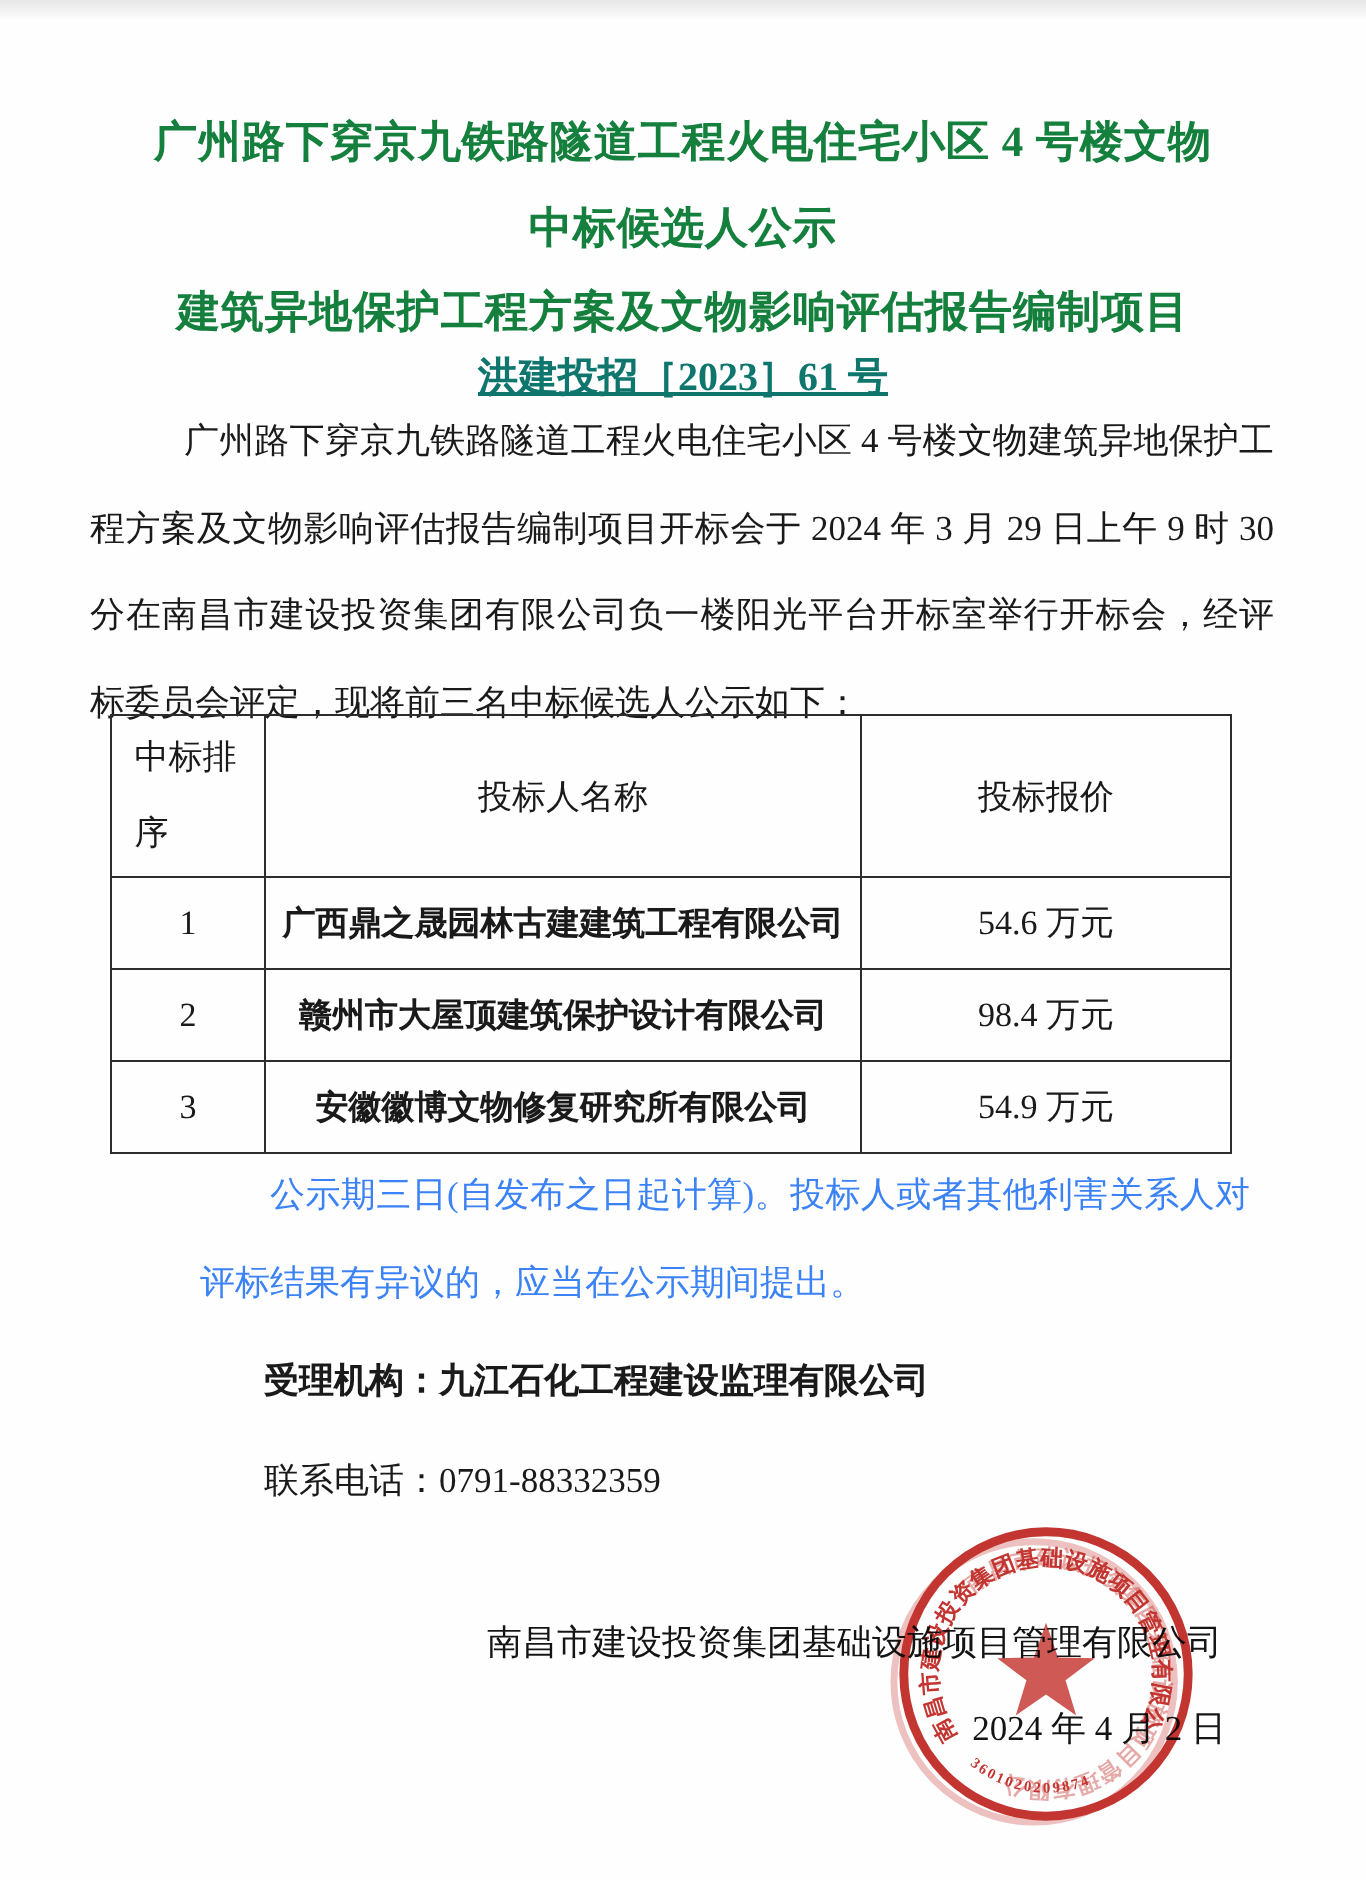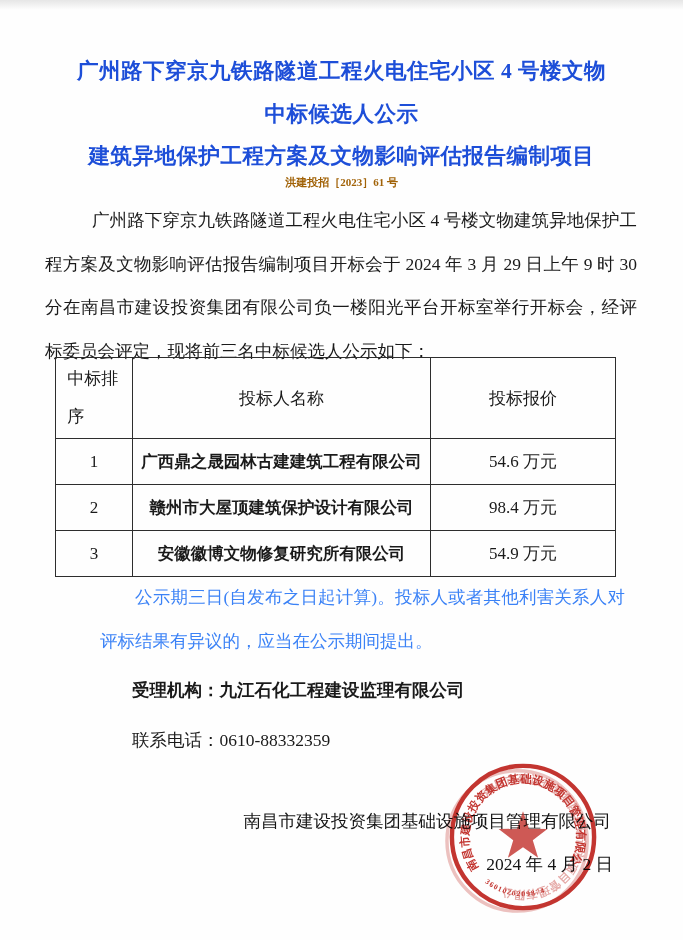--- a/index.html
+++ b/index.html
@@ -25,29 +25,30 @@
   }
 
   .doc-title {
     position: absolute;
     top: 50px; left: 30px; right: 30px;
     text-align: center;
     font-size: 21.5px;
     font-weight: bold;
     line-height: 42.5px;
     letter-spacing: 0.5px;
-    color: #1d4ed8;
+    color: #15803d;
   }
   .doc-number {
     position: absolute;
     top: 175px; left: 0; right: 0;
     text-align: center;
-    font-size: 11px;
+    font-size: 20px;
     font-weight: bold;
-    color: #a16207;
+    color: #0f766e;
+    text-decoration: underline;
   }
   .body-para {
     position: absolute;
     top: 199px; left: 45px; right: 46px;
     font-size: 17.5px;
     line-height: 43.5px;
     text-align: justify;
     text-indent: 47px;
     color: #1a1a1a;
   }
@@ -185,21 +186,21 @@
           <td>3</td>
           <td>安徽徽博文物修复研究所有限公司</td>
           <td>54.9 万元</td>
         </tr>
       </tbody>
   </table>
 
   <p class="notice-para">公示期三日(自发布之日起计算)。投标人或者其他利害关系人对评标结果有异议的，应当在公示期间提出。</p>
 
   <div class="acceptor-line">受理机构：九江石化工程建设监理有限公司</div>
-  <div class="phone-line">联系电话：0610-88332359</div>
+  <div class="phone-line">联系电话：0791-88332359</div>
 
   <div class="signature-company">南昌市建设投资集团基础设施项目管理有限公司</div>
   <div class="signature-date">2024 年 4 月 2 日</div>
 
   <div class="seal" style="color: rgb(196, 53, 48);">
     <svg viewBox="0 0 160 160" xmlns="http://www.w3.org/2000/svg">
       <defs>
         <path id="ringPath" d="M 34.95,111.55 A 55,55 0 1,1 125.05,111.55" fill="none"></path>
         <path id="codePath" d="M 41.4,126 A 60,60 0 0,0 118.6,126" fill="none"></path>
       </defs>

